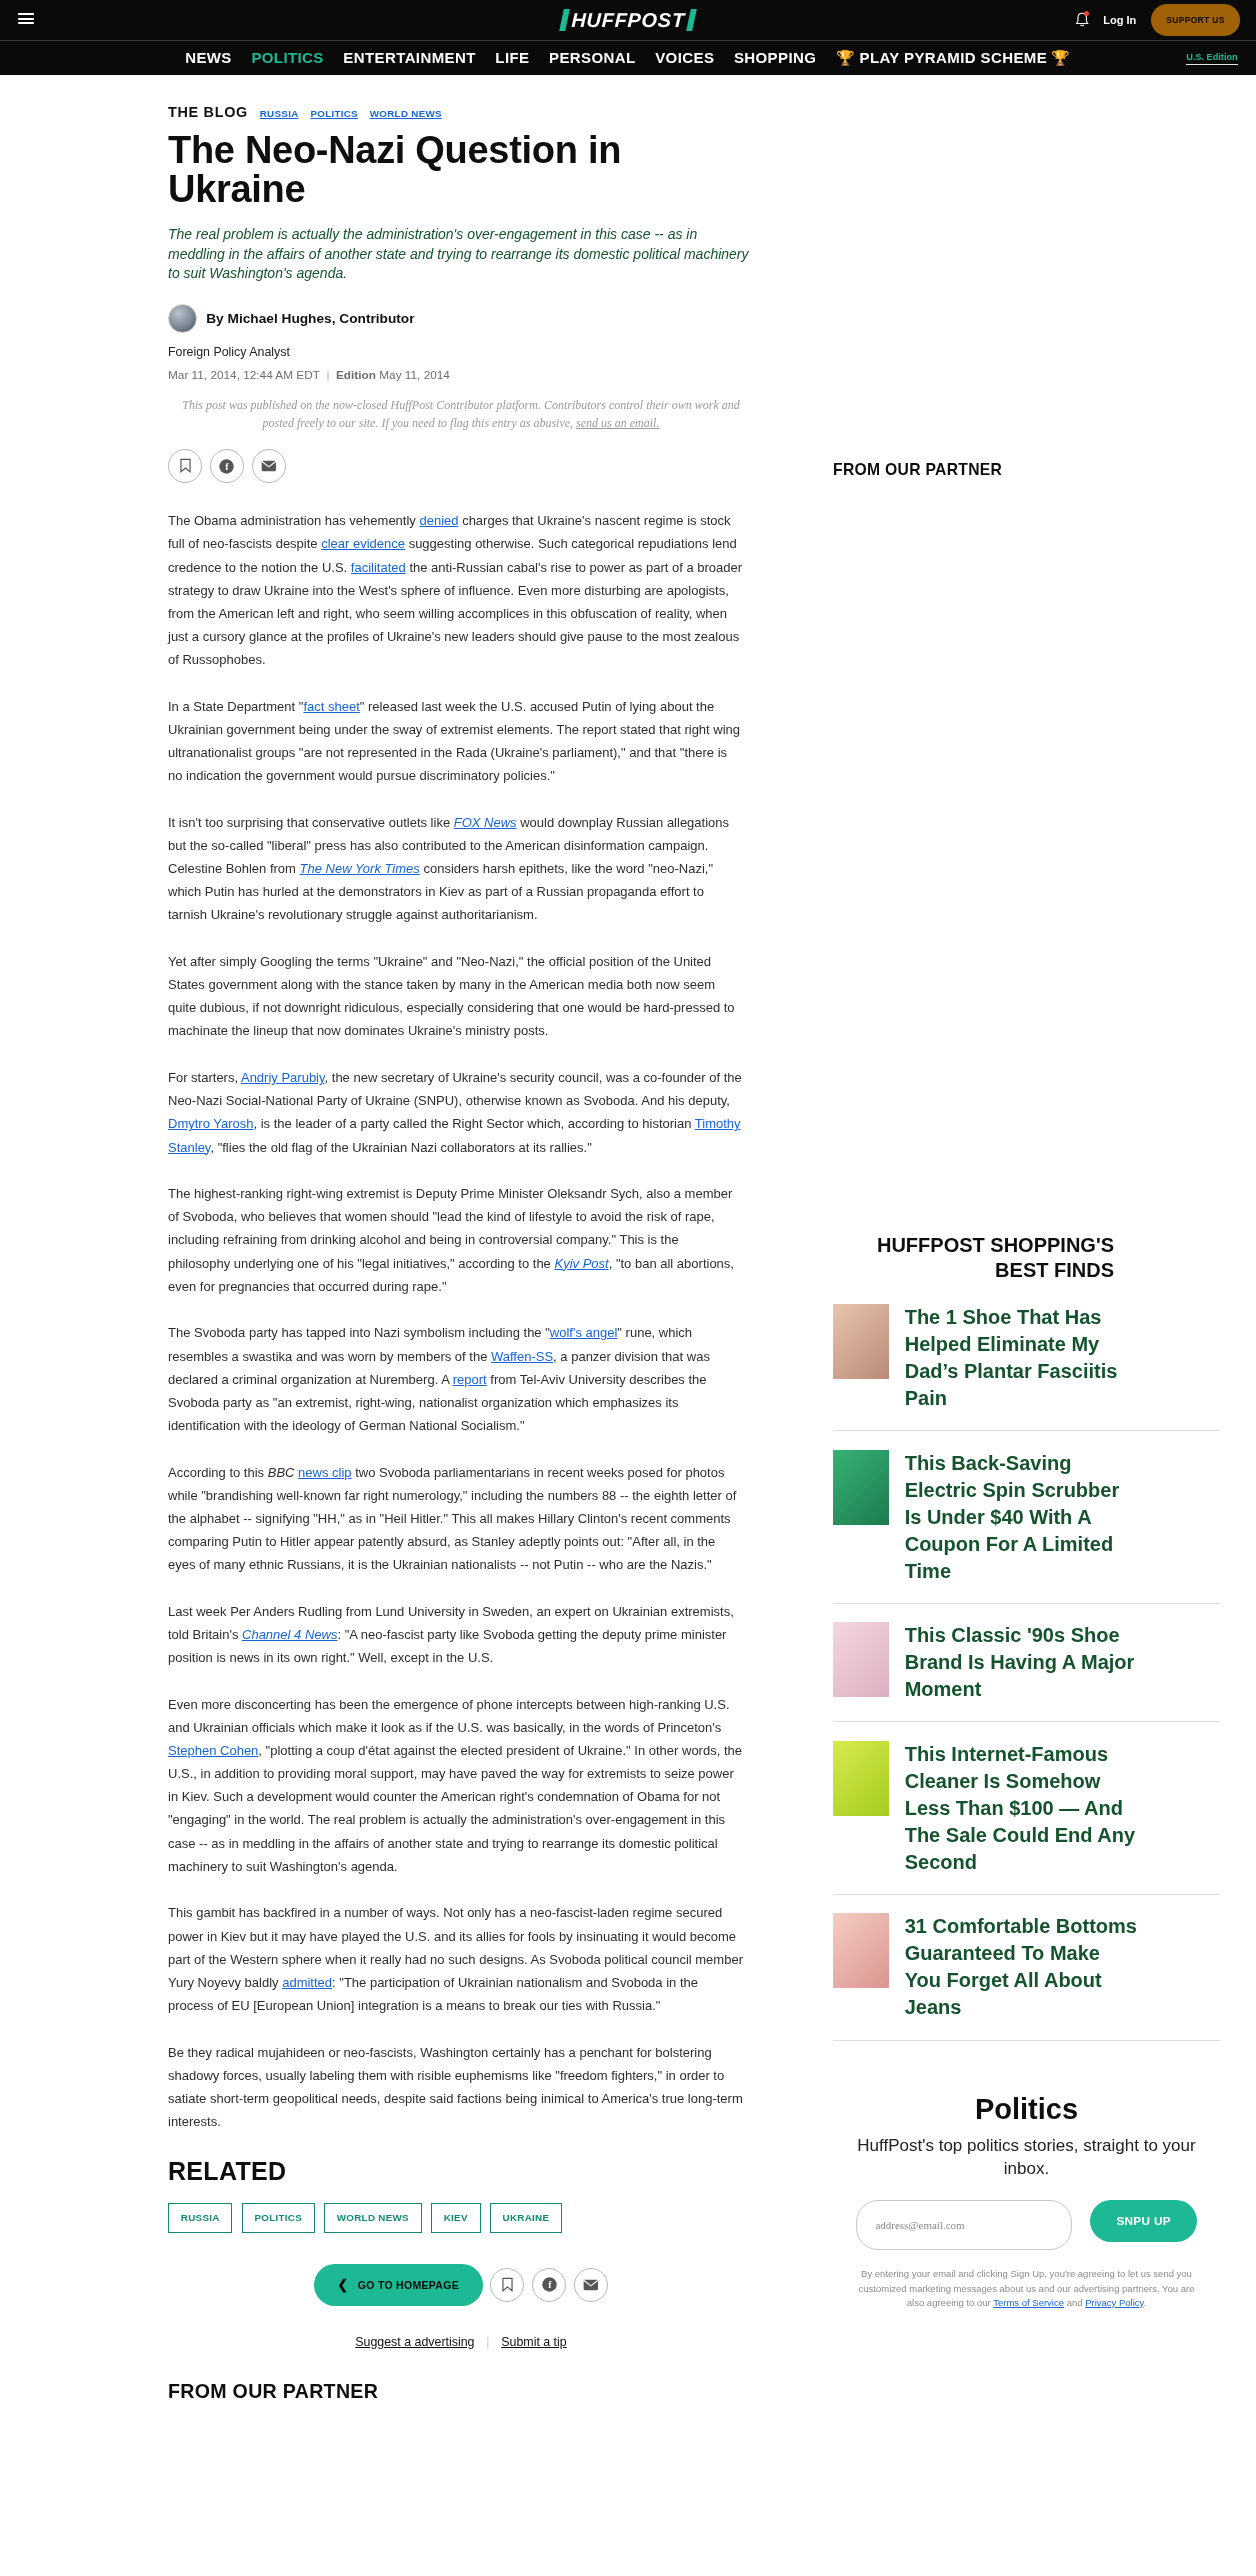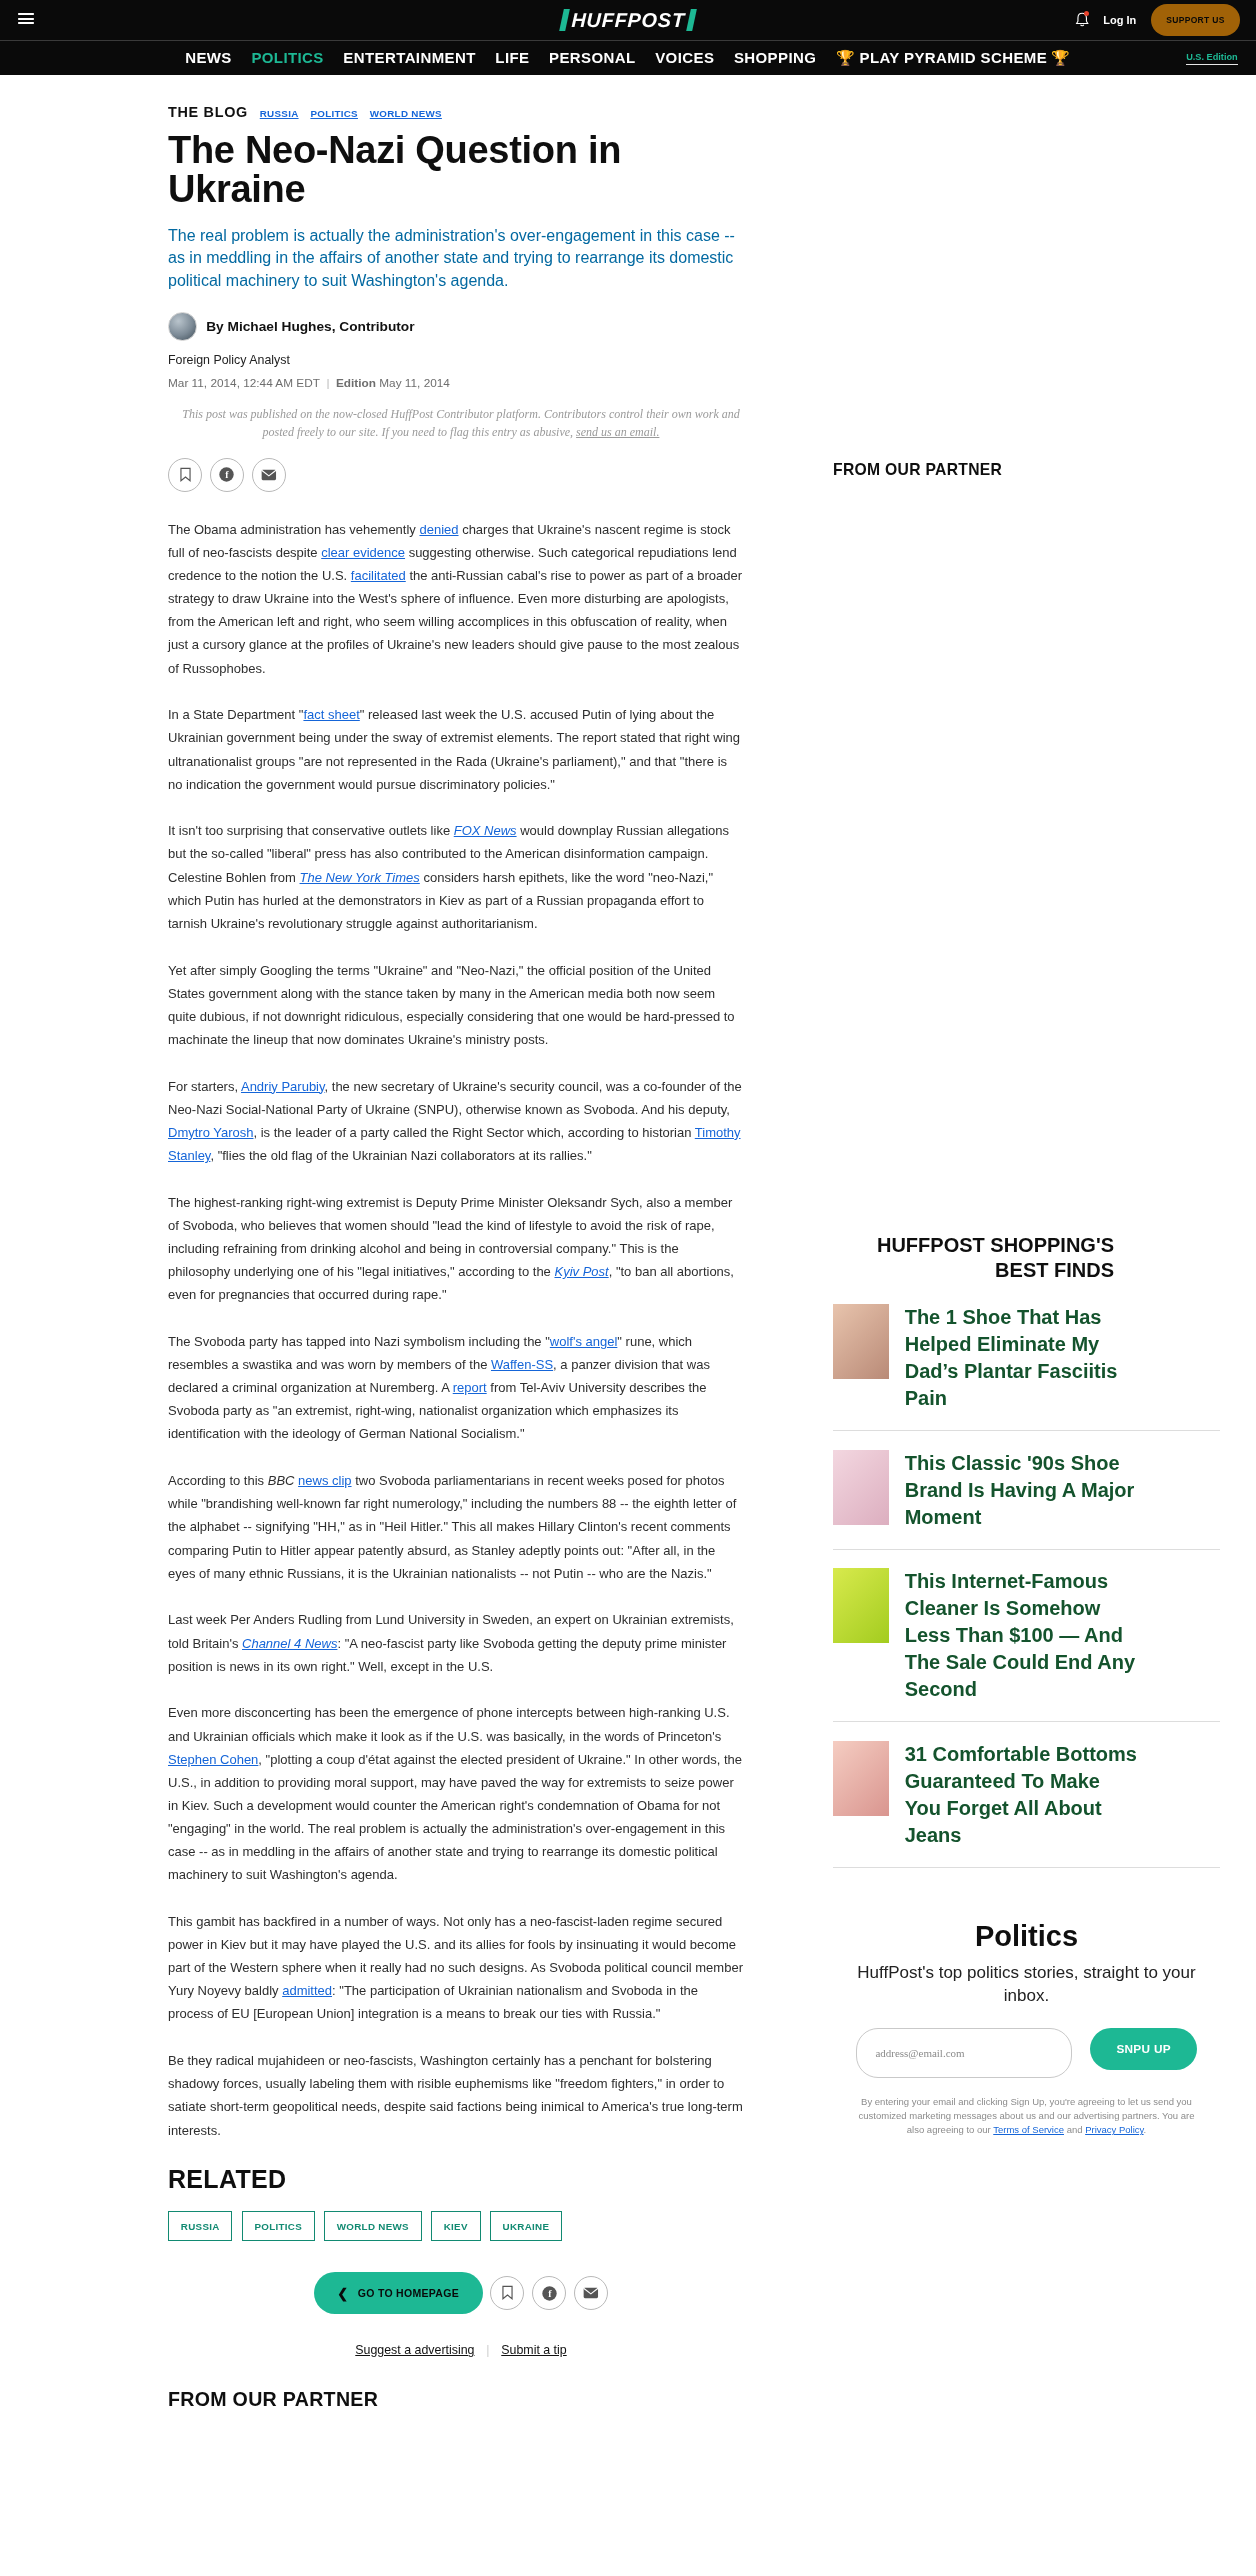--- a/index.html
+++ b/index.html
@@ -29,21 +29,21 @@
   
   .page { display:flex; padding-left:168px; }
   .main { width:586px; padding-top:29px; }
   .rail { width:387px; margin-left:79px; padding-top:29px; }
 
   
   .crumbs { display:flex; align-items:baseline; gap:11.8px; }
   .crumb-label { font-weight:bold; font-size:14.4px; letter-spacing:0.7px; color:#111; }
   .crumb-link { color:#1565d8; font-weight:bold; font-size:9.8px; letter-spacing:0.3px; text-decoration:underline; cursor:pointer; }
   h1.title { font-size:38px; line-height:1.05; font-weight:bold; color:#0f0f0f; letter-spacing:-0.3px; margin-top:10.5px; }
-  .dek { margin-top:14.4px; font-size:16px; line-height:1.42; color:#0369a1; }
+  .dek { margin-top:14.4px; font-size:14px; line-height:1.42; color:#14532d;font-style:italic; }
   .byline-row { margin-top:19.6px; display:flex; align-items:center; gap:9.2px; }
   .avatar { width:29px; height:29px; border-radius:50%; background:radial-gradient(circle at 35% 30%, #b9c4cc 0%, #7c8a96 55%, #3c4a55 100%); border:0.7px solid #d0d0d0; }
   .byline { font-weight:bold; font-size:13.7px; color:#111; }
   .role { margin-top:11.8px; font-size:12.4px; color:#222; }
   .dateline { margin-top:9.2px; font-size:11.8px; color:#6e6e6e; display:flex; gap:6.5px; align-items:baseline; }
   .dateline .sep { color:#bbb; }
   .dateline b { color:#6e6e6e; }
   .disclaimer { margin-top:14.4px; text-align:center; font-family:"Liberation Serif", serif; font-style:italic; color:#9a9a9a; font-size:12px; line-height:1.5; }
   .disclaimer a, .disclaimer .tlink { color:#9a9a9a; text-decoration:underline; cursor:pointer; }
   .share-row { margin-top:17px; display:flex; gap:7.9px; }
@@ -237,20 +237,24 @@
 
   <aside class="rail">
     <h3 class="rail-partner-h">FROM OUR PARTNER</h3>
     <h3 class="shop-h">HUFFPOST SHOPPING'S BEST FINDS</h3>
     <div class="shop-list" id="shop-list">
         <div class="shop-item">
           <div class="shop-thumb" style="background: linear-gradient(135deg, rgb(232, 196, 173) 0%, rgb(185, 138, 119) 100%);"></div>
           <div class="shop-title">The 1 Shoe That Has Helped Eliminate My Dad’s Plantar Fasciitis Pain</div>
         </div>
         <div class="shop-item">
+          <div class="shop-thumb" style="background: linear-gradient(135deg, rgb(54, 178, 115) 0%, rgb(29, 122, 79) 100%);"></div>
+          <div class="shop-title">This Back-Saving Electric Spin Scrubber Is Under $40 With A Coupon For A Limited Time</div>
+        </div>
+        <div class="shop-item">
           <div class="shop-thumb" style="background: linear-gradient(135deg, rgb(243, 215, 224) 0%, rgb(220, 174, 191) 100%);"></div>
           <div class="shop-title">This Classic '90s Shoe Brand Is Having A Major Moment</div>
         </div>
         <div class="shop-item">
           <div class="shop-thumb" style="background: linear-gradient(135deg, rgb(216, 234, 77) 0%, rgb(163, 204, 31) 100%);"></div>
           <div class="shop-title">This Internet-Famous Cleaner Is Somehow Less Than $100 — And The Sale Could End Any Second</div>
         </div>
         <div class="shop-item">
           <div class="shop-thumb" style="background: linear-gradient(135deg, rgb(245, 205, 194) 0%, rgb(217, 149, 143) 100%);"></div>
           <div class="shop-title">31 Comfortable Bottoms Guaranteed To Make You Forget All About Jeans</div>

